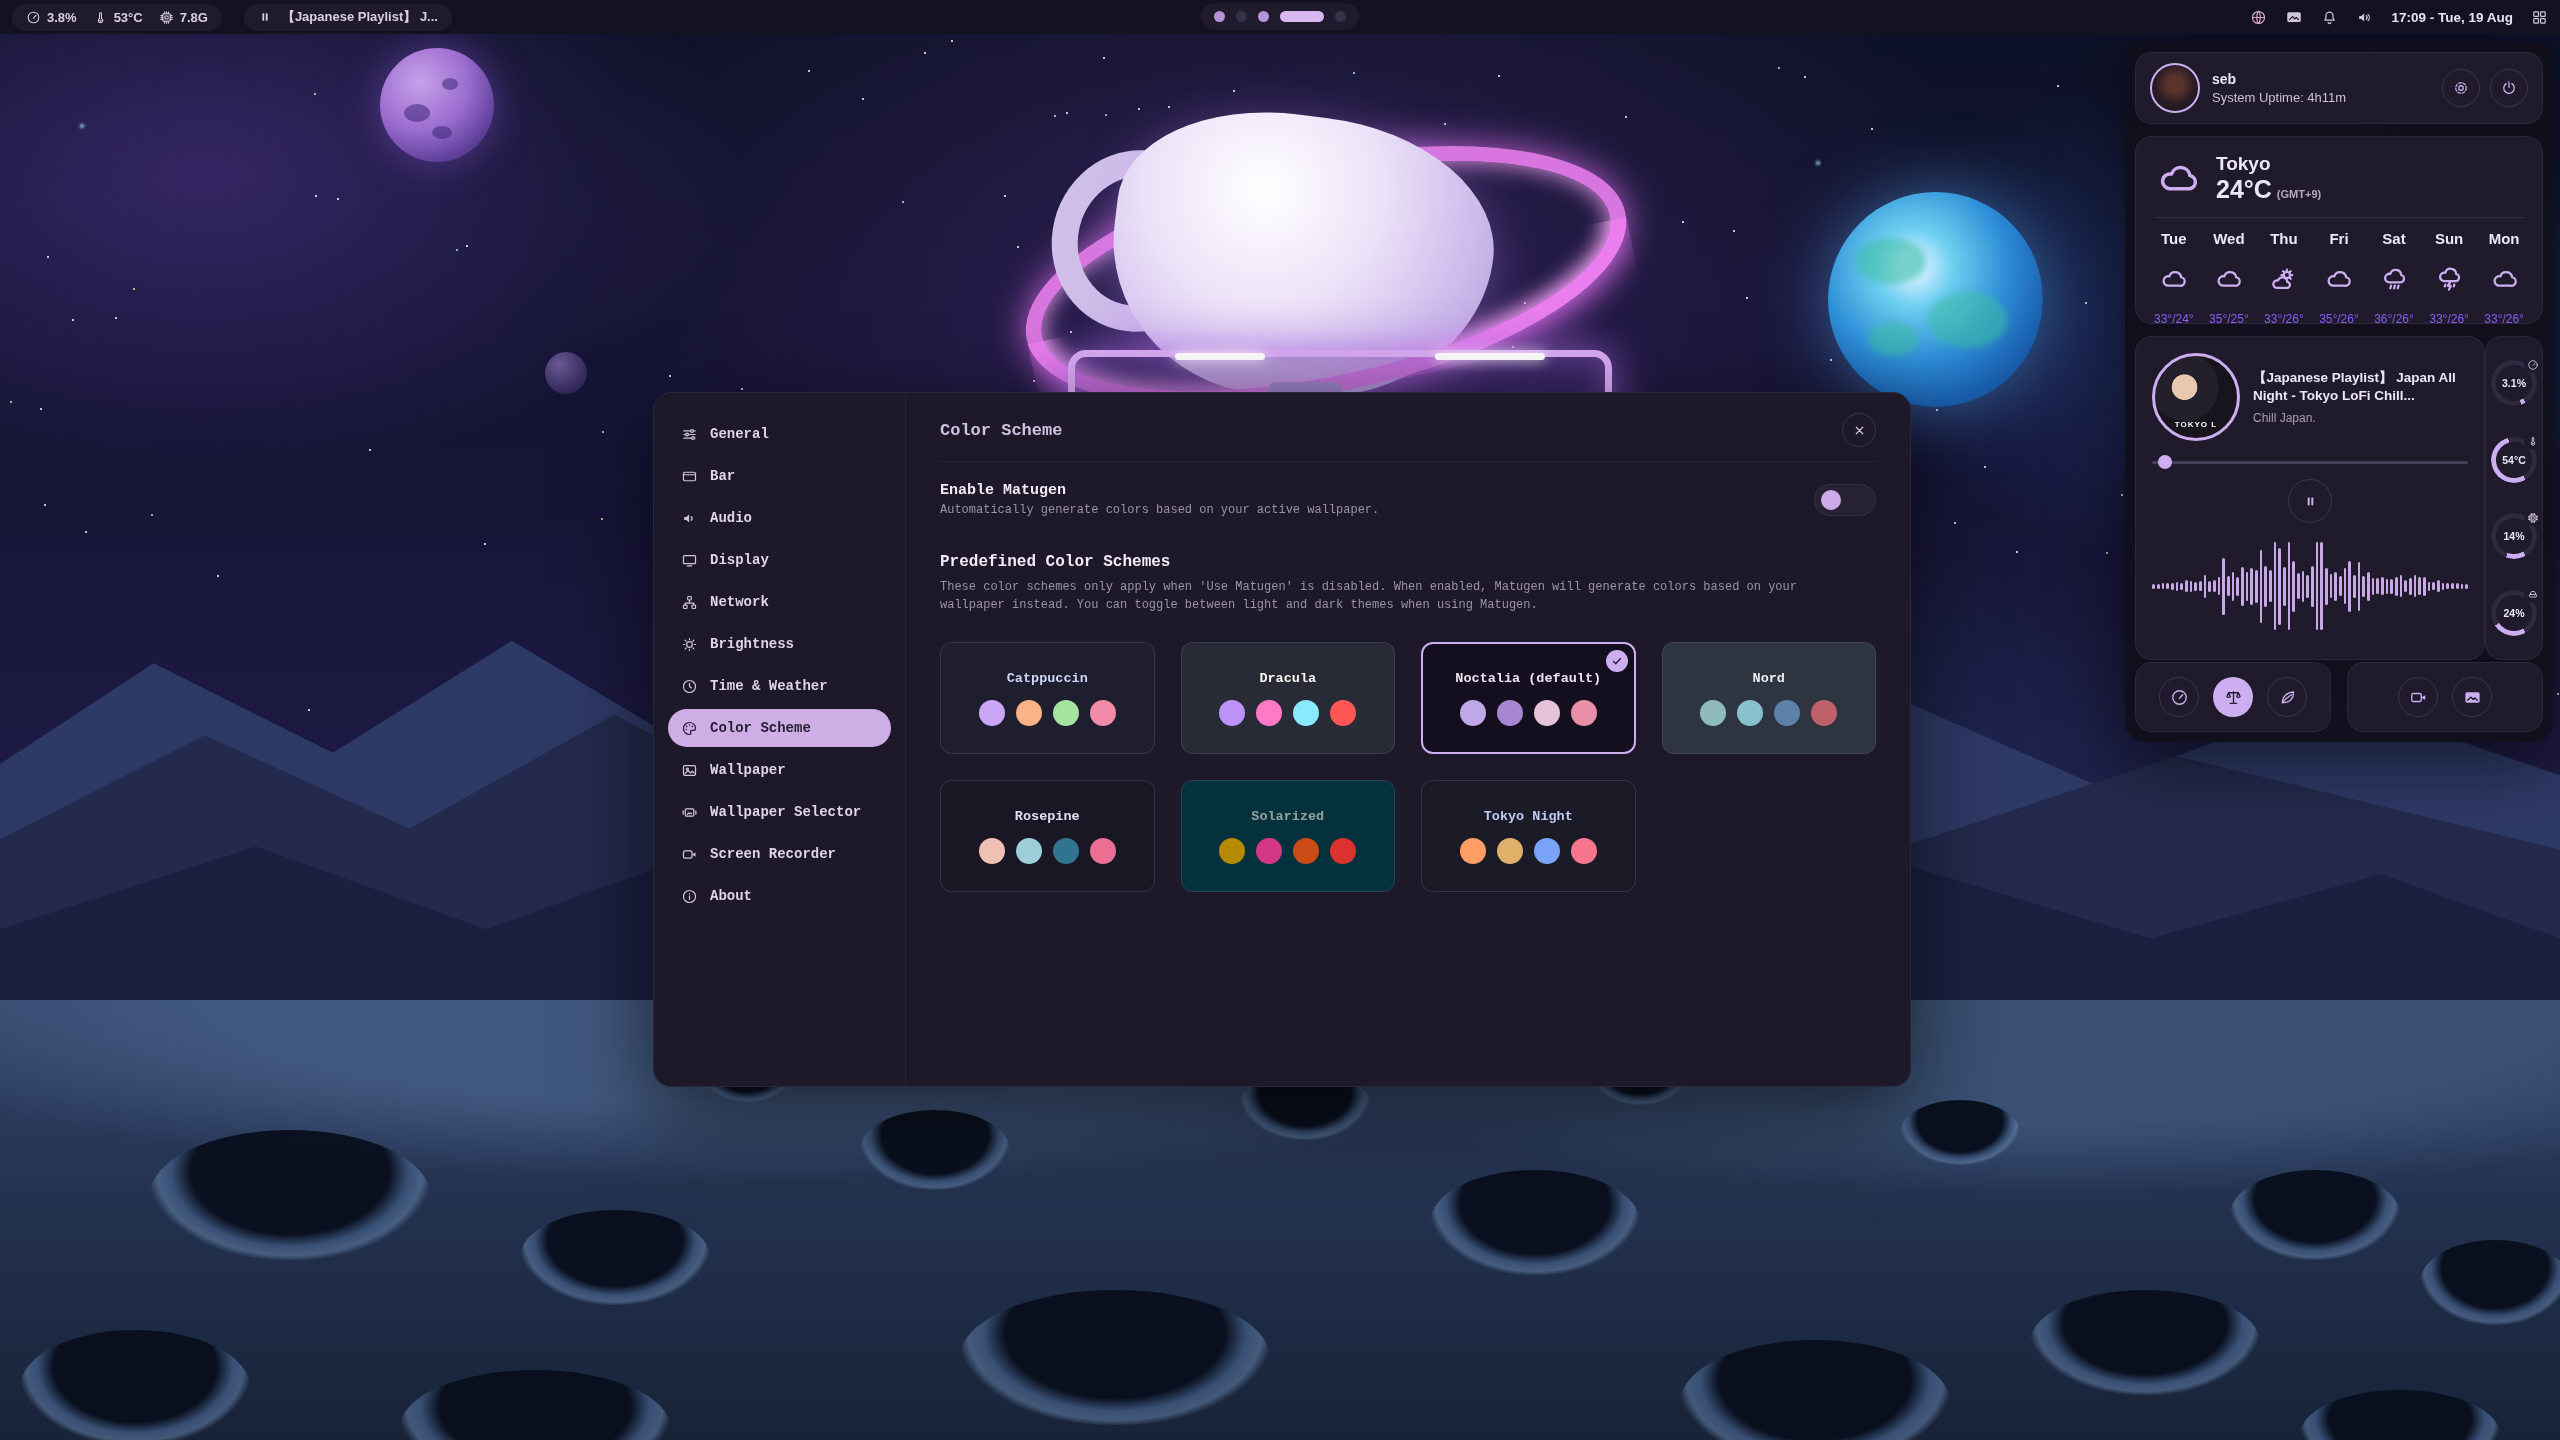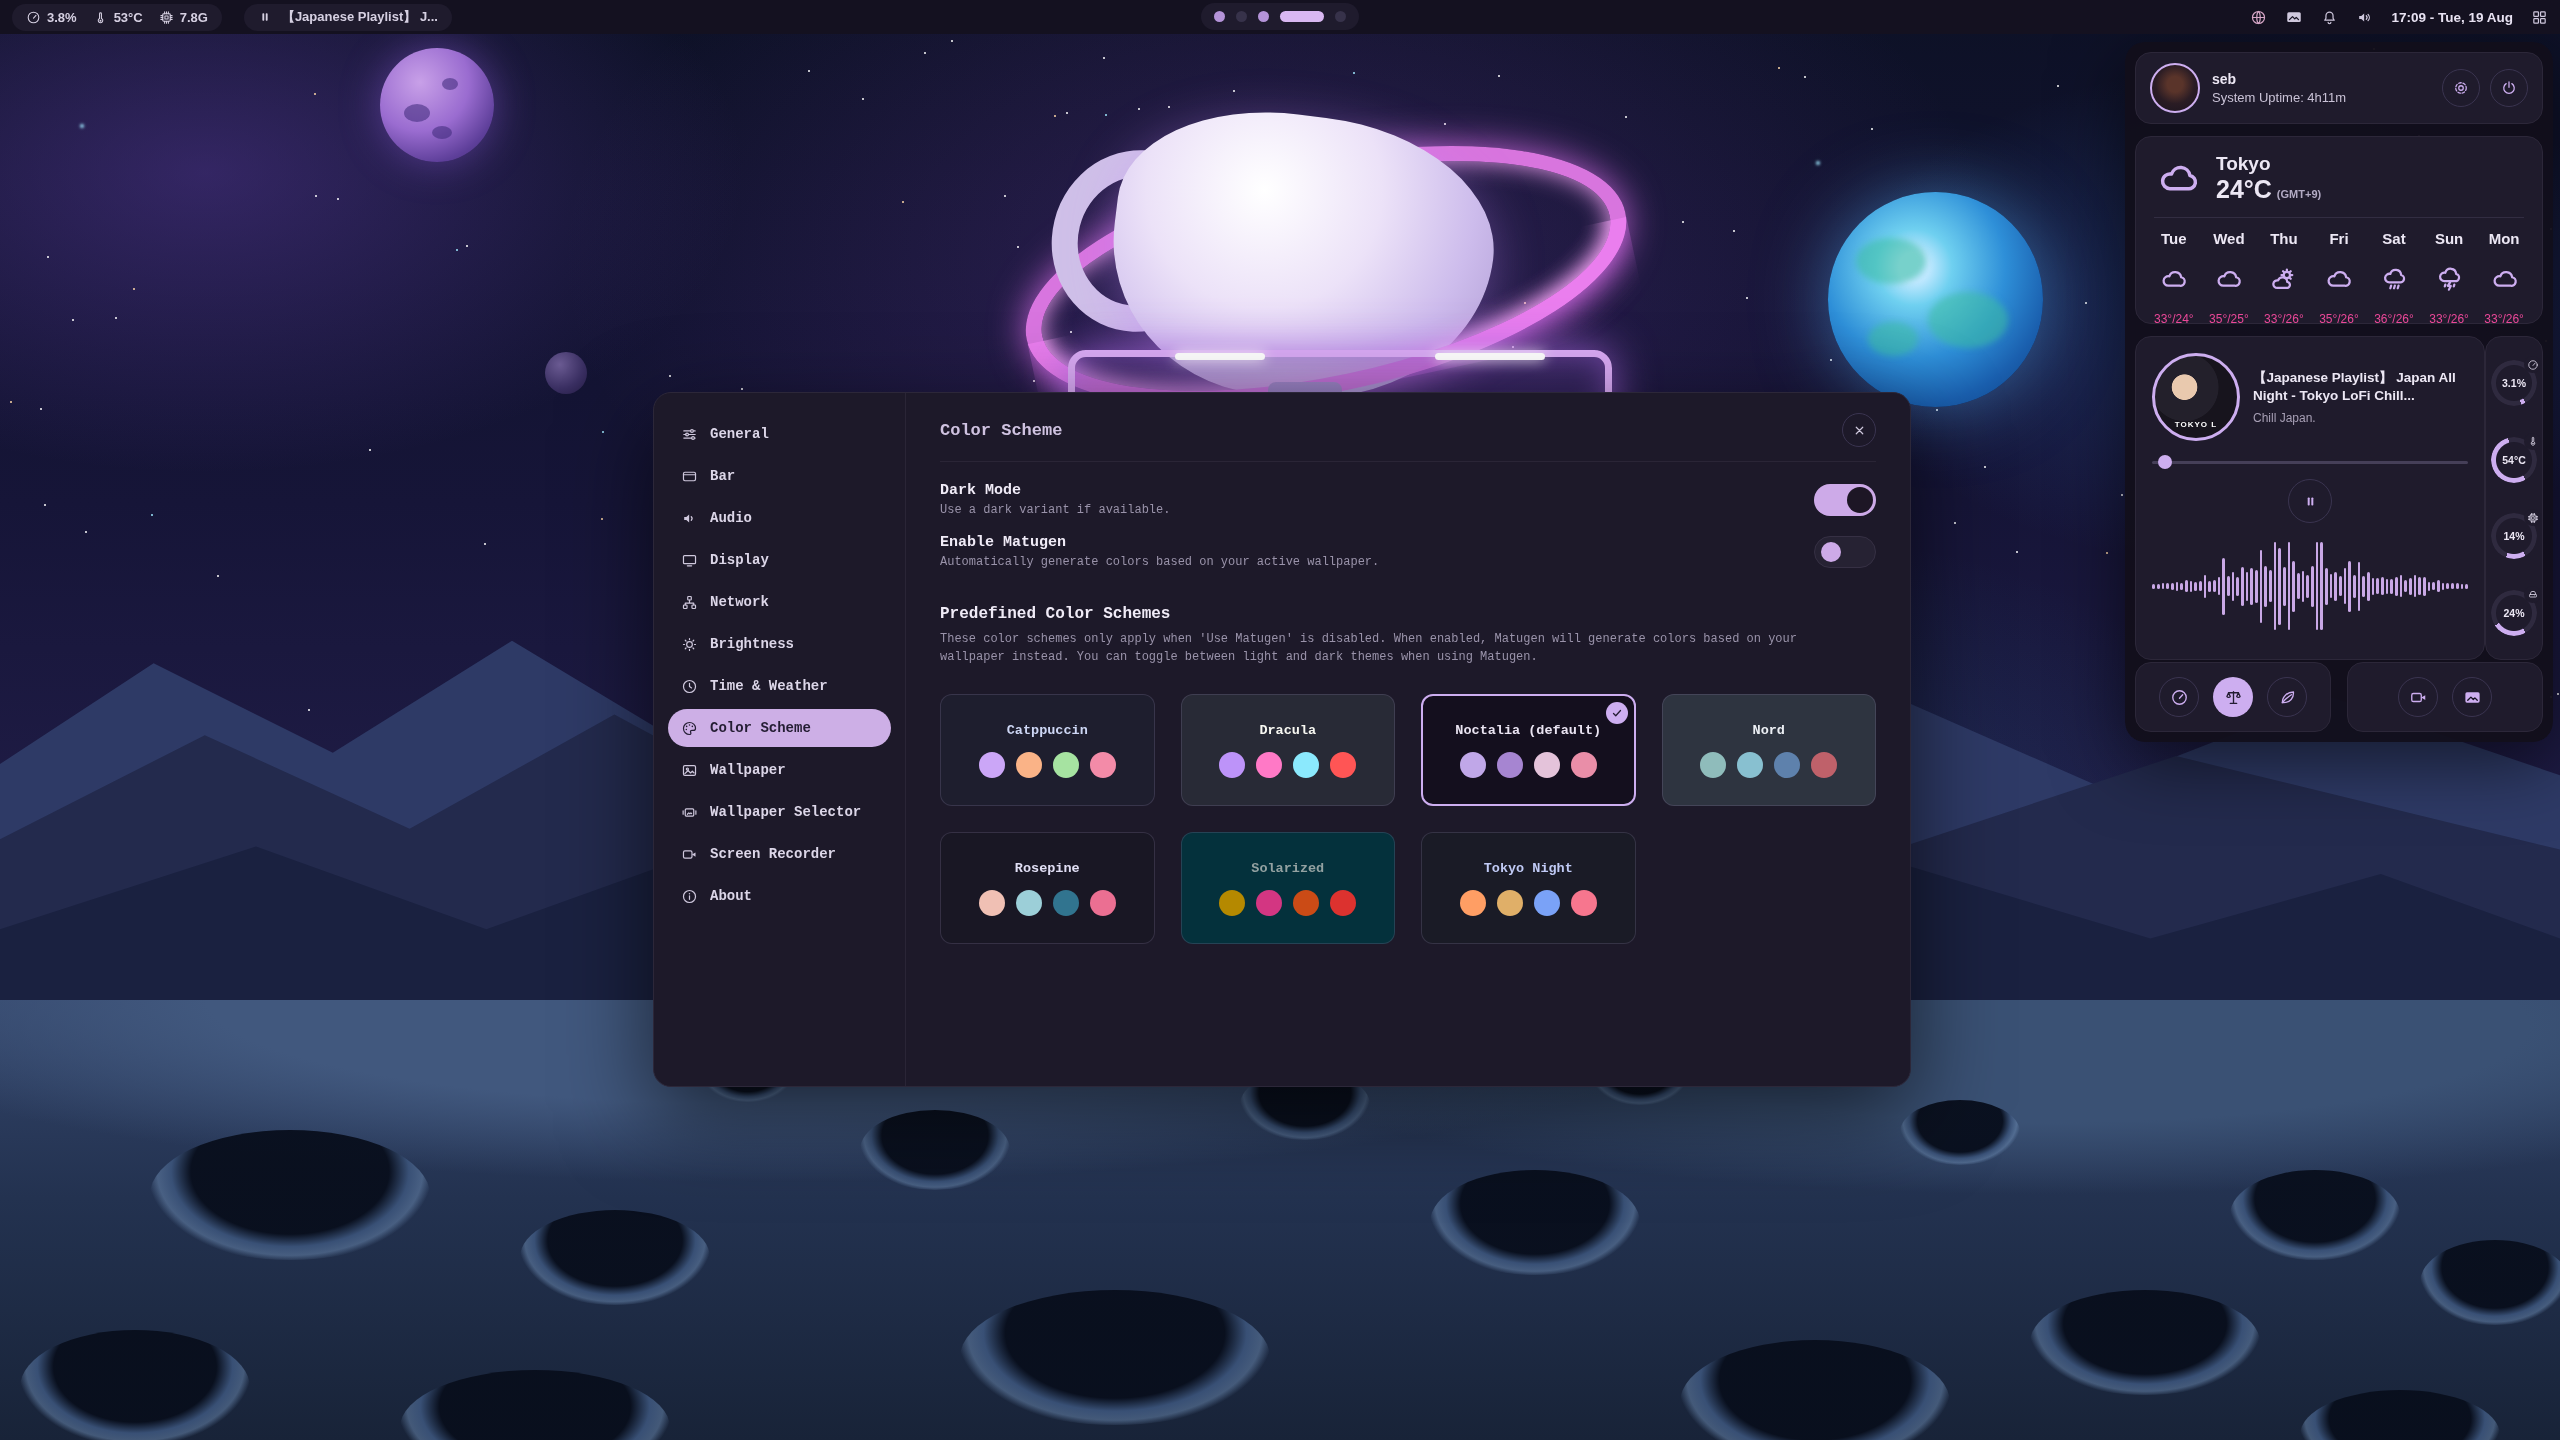--- a/index.html
+++ b/index.html
@@ -134,21 +134,21 @@
     display:flex;align-items:center;justify-content:center;cursor:pointer;background:none;}
   .weather-card{left:10px;top:94px;right:10px;height:188px;padding:16px 18px;}
   .w-head{display:flex;align-items:center;gap:14px;}
   .w-city{font-size:19px;font-weight:bold;}
   .w-temp{font-size:25px;font-weight:bold;}
   .w-tz{font-size:11px;color:#b3abc4;font-weight:bold;margin-left:5px;}
   .w-div{height:1px;background:#322d42;margin:13px 0 12px;}
   .w-days{display:flex;justify-content:space-between;}
   .w-day{display:flex;flex-direction:column;align-items:center;gap:19px;}
   .w-dname{font-size:15px;font-weight:bold;}
-  .w-temps{font-size:12px;color:#ec4899;}
+  .w-temps{font-size:12px;color:#8b5cf6;}
   .media-card{left:10px;top:294px;width:350px;height:324px;padding:16px;display:flex;flex-direction:column;}
   .m-row{display:flex;gap:13px;align-items:center;}
   .art{width:82px;height:82px;border-radius:50%;border:3px solid #cdaef0;flex:none;position:relative;overflow:hidden;
     background:radial-gradient(circle at 36% 38%, #e9c9ae 0 17%, #23202b 18% 46%, #17141d 47% 100%),
     linear-gradient(135deg,#c83a3a 0 18%, transparent 18%);}
   .art-txt{position:absolute;left:0;right:0;bottom:9px;text-align:center;font-size:8px;font-weight:bold;
     color:#fff;letter-spacing:1px;}
   .mp-title{font-size:13.5px;font-weight:bold;line-height:1.35;display:-webkit-box;
     -webkit-line-clamp:2;-webkit-box-orient:vertical;overflow:hidden;}
   .mp-sub{font-size:12px;color:#a79fb5;margin-top:6px;}
@@ -439,29 +439,20 @@
         <div class="m-title">Color Scheme</div>
         <button class="closebtn">
           <span class="ic" style="width:13px;height:13px;">
               <svg viewBox="0 0 24 24">
                 <path d="M6 6l12 12M18 6L6 18" stroke-width="2.2"></path>
               </svg>
             </span>
         </button>
       </div>
       <div class="toggles">
-        <div class="trow">
-          <div>
-            <div class="t-title">Dark Mode</div>
-            <div class="t-desc">Use a dark variant if available.</div>
-          </div>
-          <div class="switch on">
-              <div class="knob"></div>
-            </div>
-        </div>
         <div class="trow">
           <div>
             <div class="t-title">Enable Matugen</div>
             <div class="t-desc">Automatically generate colors based on your active wallpaper.</div>
           </div>
           <div class="switch off">
               <div class="knob"></div>
             </div>
         </div>
       </div>

